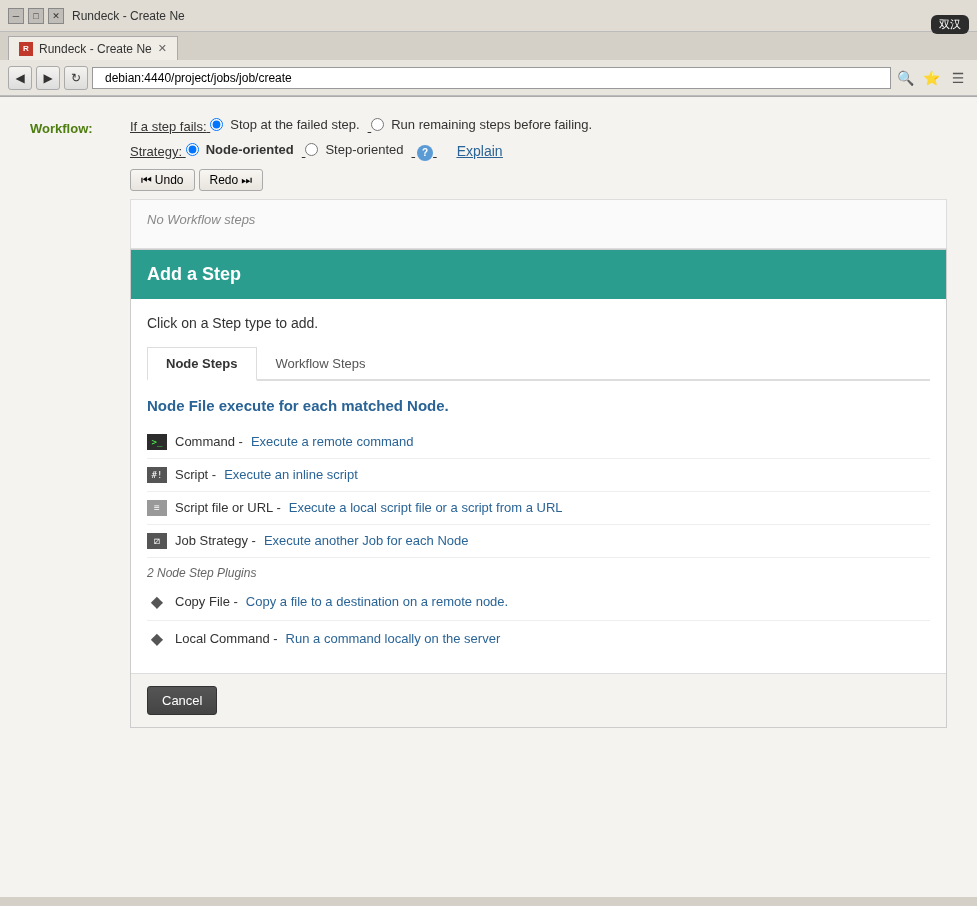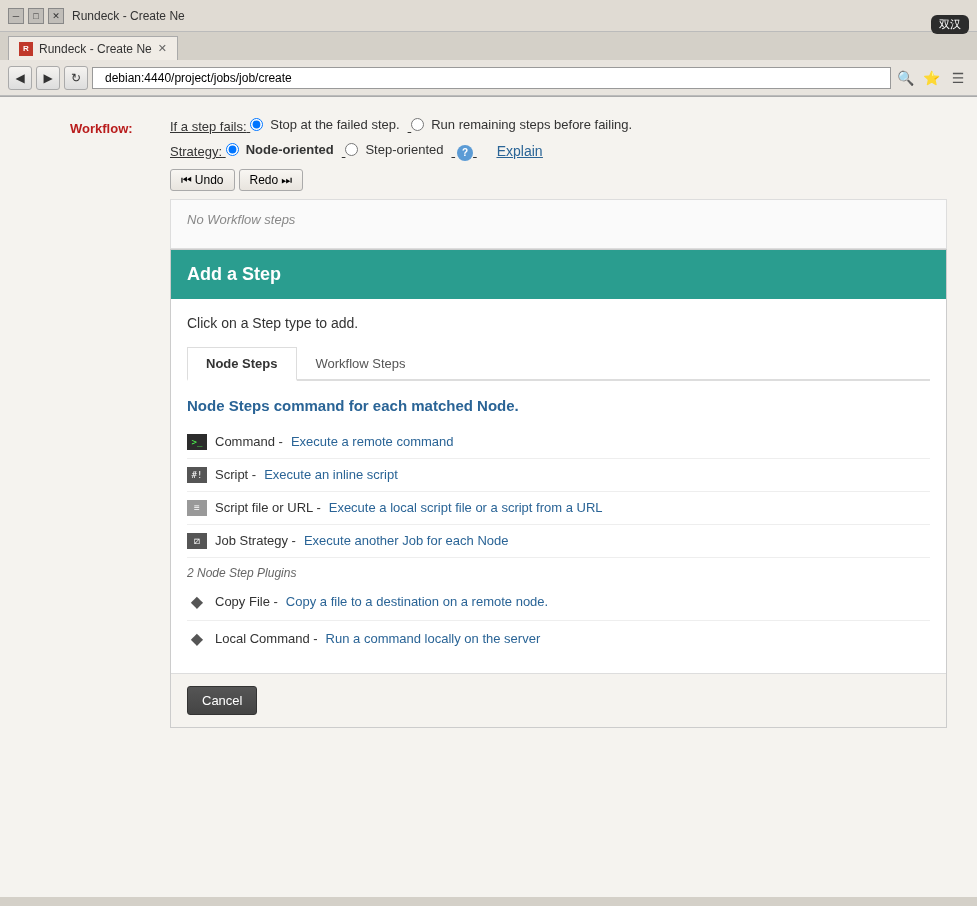--- a/index.html
+++ b/index.html
@@ -101,24 +101,23 @@
       padding: 20px 30px;
     }
 
     .workflow-section {
       display: flex;
       gap: 20px;
       margin-bottom: 20px;
     }
     .workflow-label {
       font-weight: bold;
-      color: #b91c1c;
+      color: #4d7c0f;
       padding-top: 4px;
       min-width: 80px;
-      margin-left: 40px;
     }
     .workflow-options {
       flex: 1;
     }
     .workflow-row {
       margin-bottom: 8px;
       font-size: 13px;
       text-decoration: underline;
     }
     .workflow-row label {
@@ -375,21 +374,21 @@
 
           <div class="step-tabs">
             <div class="step-tab active">
               <span>Node Steps</span>
             </div>
             <div class="step-tab">
               <span>Workflow Steps</span>
             </div>
           </div>
 
-          <div class="node-steps-heading">Node Steps command for each matched Node.</div>
+          <div class="node-steps-heading">Node File execute for each matched Node.</div>
 
           <div class="step-item">
             <div class="step-icon step-icon-cmd" style="background:#2c2c2c;color:#4cff4c;font-size:9px;font-family:monospace;padding:1px 2px;width:20px;height:16px;display:flex;align-items:center;justify-content:center;">
               <span>&gt;_</span>
             </div>
             <span class="step-label">Command - </span>
             <a class="step-link">Execute a remote command</a>
           </div>
 
           <div class="step-item">

